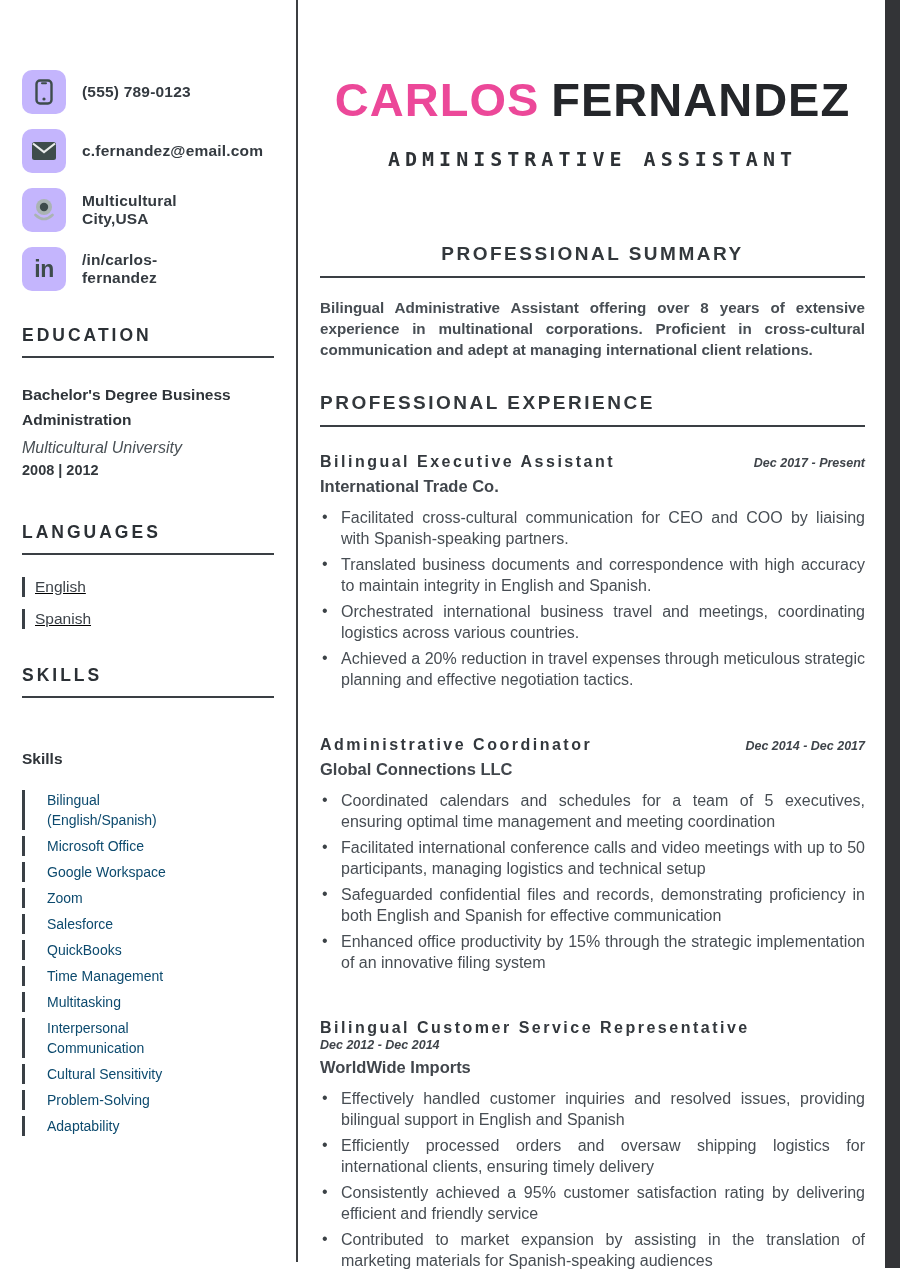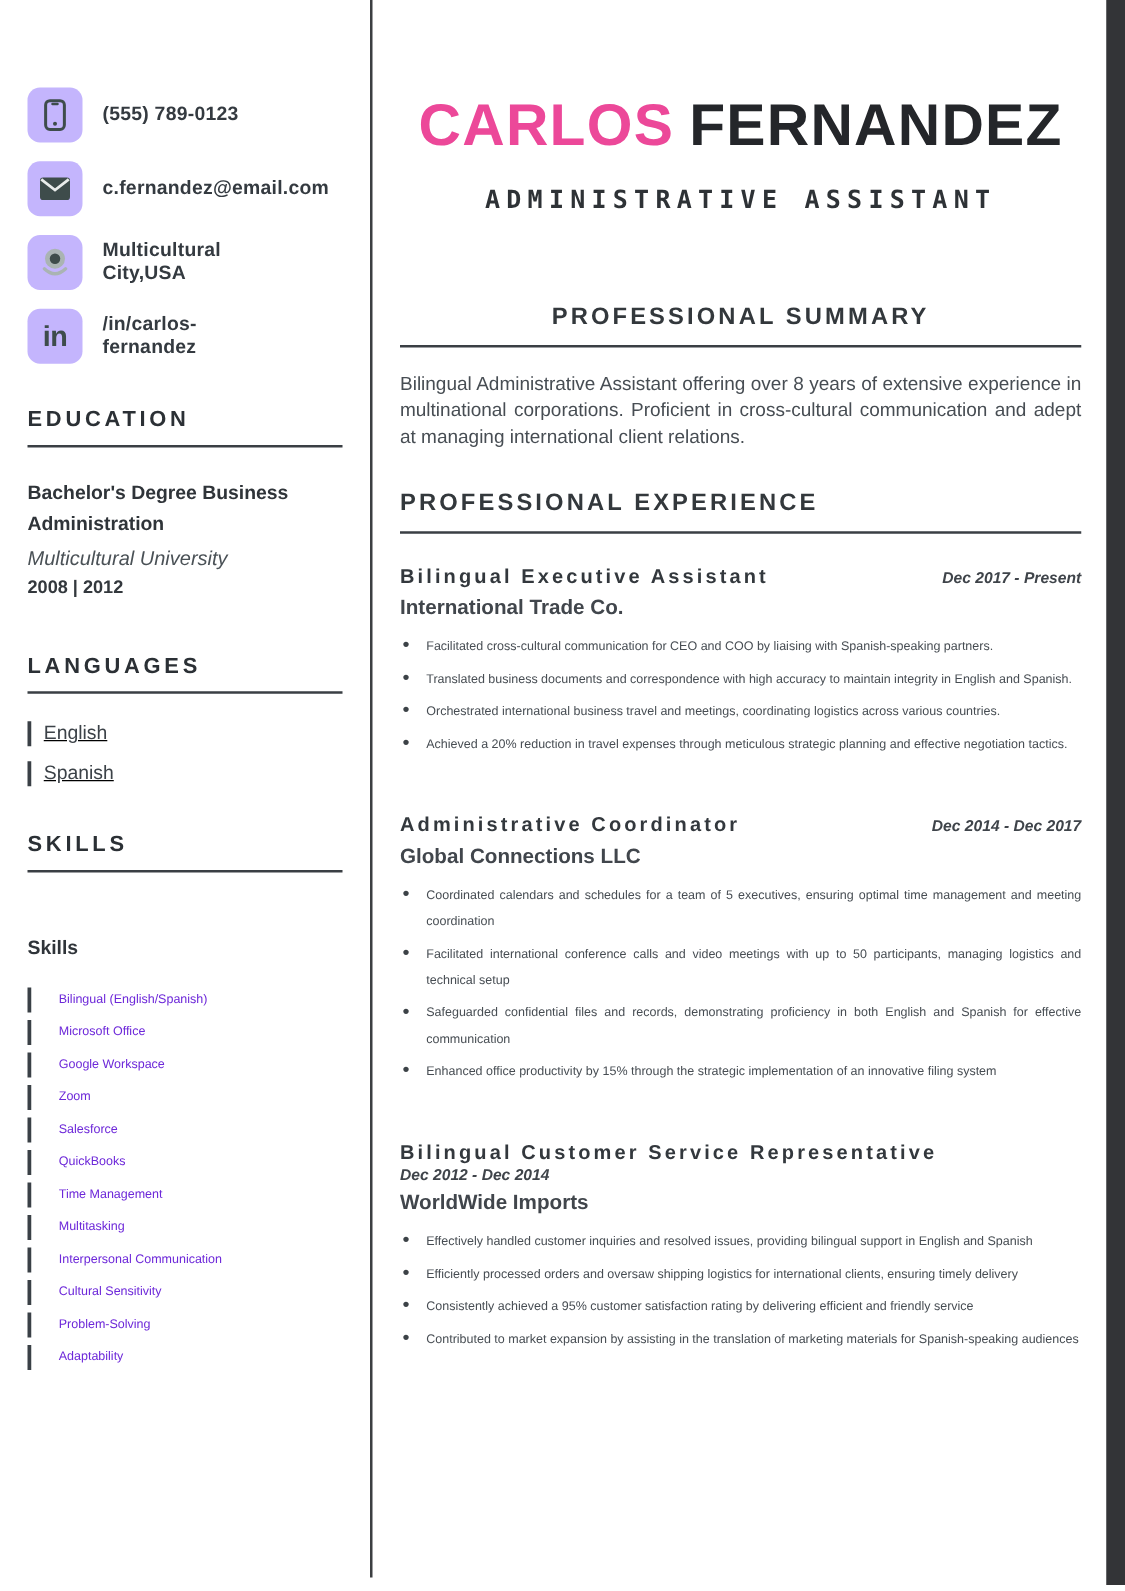--- a/index.html
+++ b/index.html
@@ -30,49 +30,49 @@
 
   .lang-heading { margin-top:44px; }
   .lang-list { margin-top:22px;text-decoration:underline; }
   .lang-item { border-left:3px solid #3a4046; padding-left:10px; font-size:15.5px;
                color:#3c4248; margin-bottom:12px; line-height:20px; }
 
   .skills-heading { margin-top:36px; }
   .skills-label { margin-top:52px; font-size:15.5px; font-weight:700; color:#2f3439; }
   .skills-list { margin-top:22px; list-style:none; }
   .skill-item { border-left:3px solid #3a4046; padding-left:22px; max-width:190px;
-                font-size:10px; color:#6d28d9; line-height:20px; margin-bottom:6px; }
+                font-size:14px; color:#0c4a6e; line-height:20px; margin-bottom:6px; }
 
   
   .main { position:absolute; left:320px; top:0; width:545px; }
   .name-line { margin-top:72px; text-align:center; font-size:47px; letter-spacing:1px;
                white-space:nowrap; }
   .name-first { color:#ec4899; font-weight:600; margin-right:12px; }
   .name-last  { color:#24262a; font-weight:800; }
   .subtitle { margin-top:20px; text-align:center; font-family:"DejaVu Sans Mono", monospace;
               font-weight:700; font-size:20px; letter-spacing:5px; color:#2e3236; }
 
   .section-heading { font-size:19px; font-weight:700; letter-spacing:2.5px; color:#33383c;
                      padding-bottom:11px; border-bottom:2px solid #3a3f44; }
   .summary-heading { margin-top:72px;text-align:center; }
   .summary-text { margin-top:19px; font-size:15.2px; line-height:21px; color:#474d53;
-                  text-align:justify; }
+                  text-align:justify;font-weight:bold; }
   .experience-heading { margin-top:32px; }
 
   .job { margin-top:26px; }
   .job + .job { margin-top:46px; }
   .job-head { display:flex; justify-content:space-between; align-items:baseline; }
   .job-head.stacked { display:block; }
   .job-title { font-size:16px; font-weight:700; letter-spacing:2.5px; color:#33383d; }
   .job-date { font-size:12.5px; font-weight:700; font-style:italic; color:#3f444a;
               white-space:nowrap; }
   .job-head.stacked .job-date { display:block; margin-top:1px; }
   .job-company { margin-top:6px; font-size:16.5px; font-weight:700; color:#41464c; }
   .bullets { margin-top:11px; list-style:none; }
-  .bullet { position:relative; padding-left:21px; font-size:10px; line-height:21px;
+  .bullet { position:relative; padding-left:21px; font-size:16px; line-height:21px;
             color:#474d53; text-align:justify; margin-bottom:5px; }
   .bullet::before { content:"\2022"; position:absolute; left:2px; top:-1px;
                     color:#3c4247; font-size:16px; }
 </style>
 </head>
 <body>
 
 <div class="page">
   <div class="right-strip"></div>
   <div class="divider"></div>

